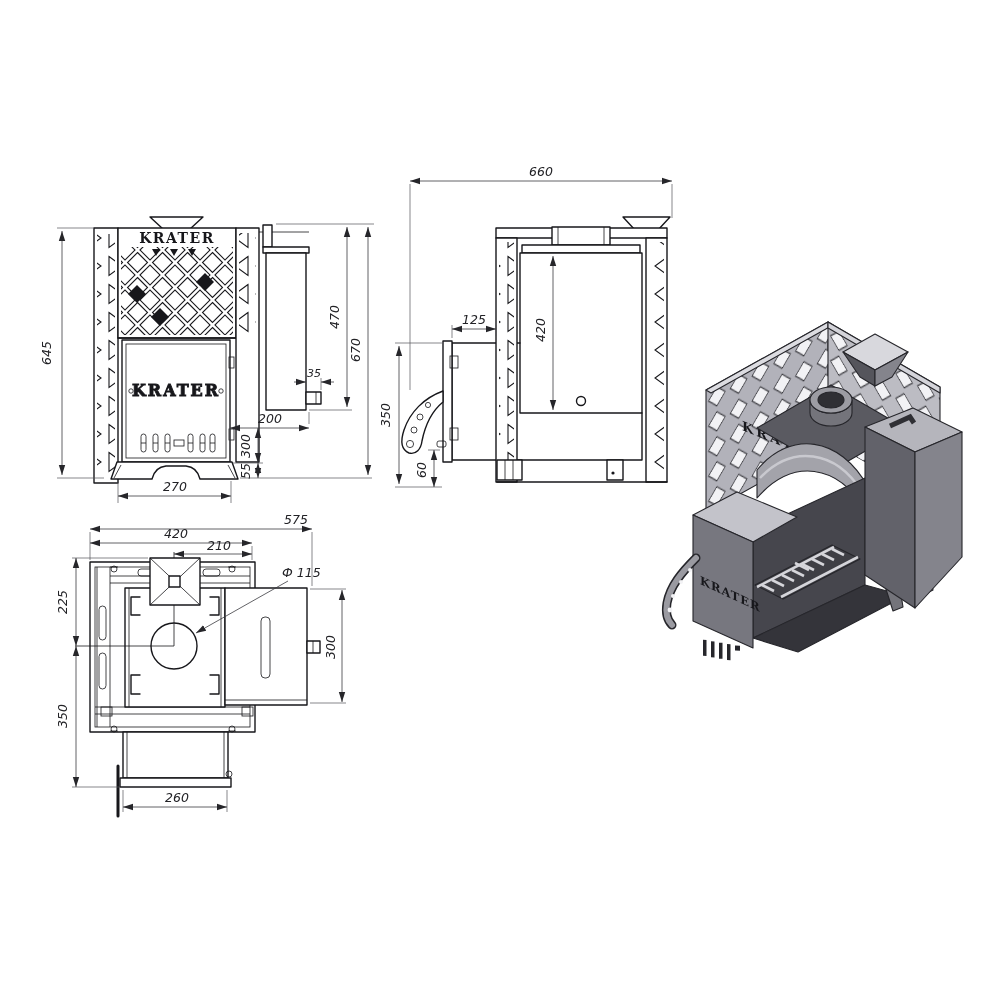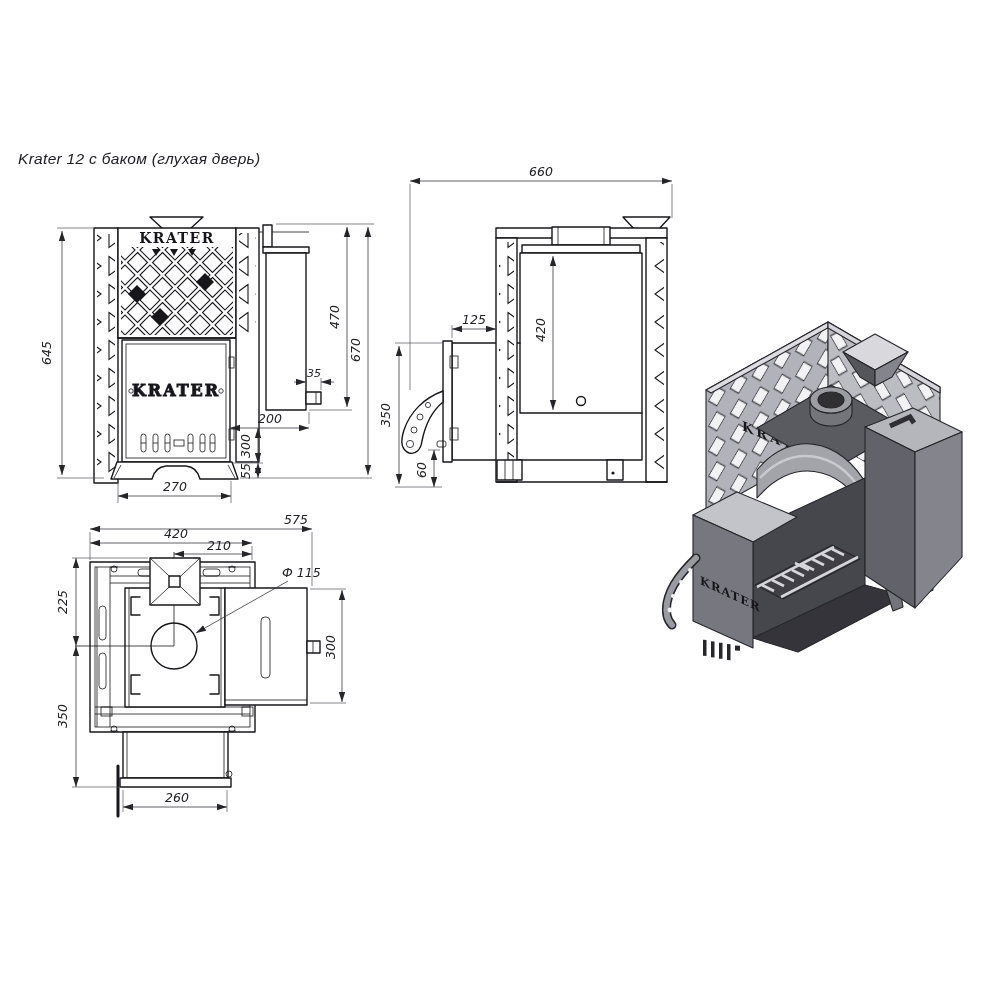--- a/index.html
+++ b/index.html
@@ -15,21 +15,20 @@
   .ext{stroke:#55555a;stroke-width:.7;fill:none;}
   .dimtxt{font-family:"DejaVu Sans",sans-serif;font-style:italic;font-size:12.5px;fill:#222226;}
   .dimtxt.sm{font-size:11px;}
   .brand{font-family:"DejaVu Serif",serif;font-weight:bold;fill:#17171b;}
   .iso-ln{stroke:#26262b;stroke-width:1.1;stroke-linejoin:round;}
 </style>
 </head>
 <body>
 
 <div class="page">
-  <div class="title">Krater 12 с баком (глухая дверь)</div>
 
   <svg width="1000" height="1000" viewBox="0 0 1000 1000">
     <defs>
       <marker id="ae" markerWidth="11" markerHeight="9" refX="10" refY="4" orient="auto-start-reverse" markerUnits="userSpaceOnUse">
         <path d="M0,0.8 L10,4 L0,7.2 Z" fill="#26262a"></path>
       </marker>
       <pattern id="pd" width="25" height="25" patternUnits="userSpaceOnUse">
         <g fill="#fff" stroke="#17171b" stroke-width="1.1">
           <path d="M12.5,2.5 L22.5,12.5 L12.5,22.5 L2.5,12.5 Z"></path>
           <path d="M-10,0 L0,-10 L10,0 L0,10 Z"></path>

